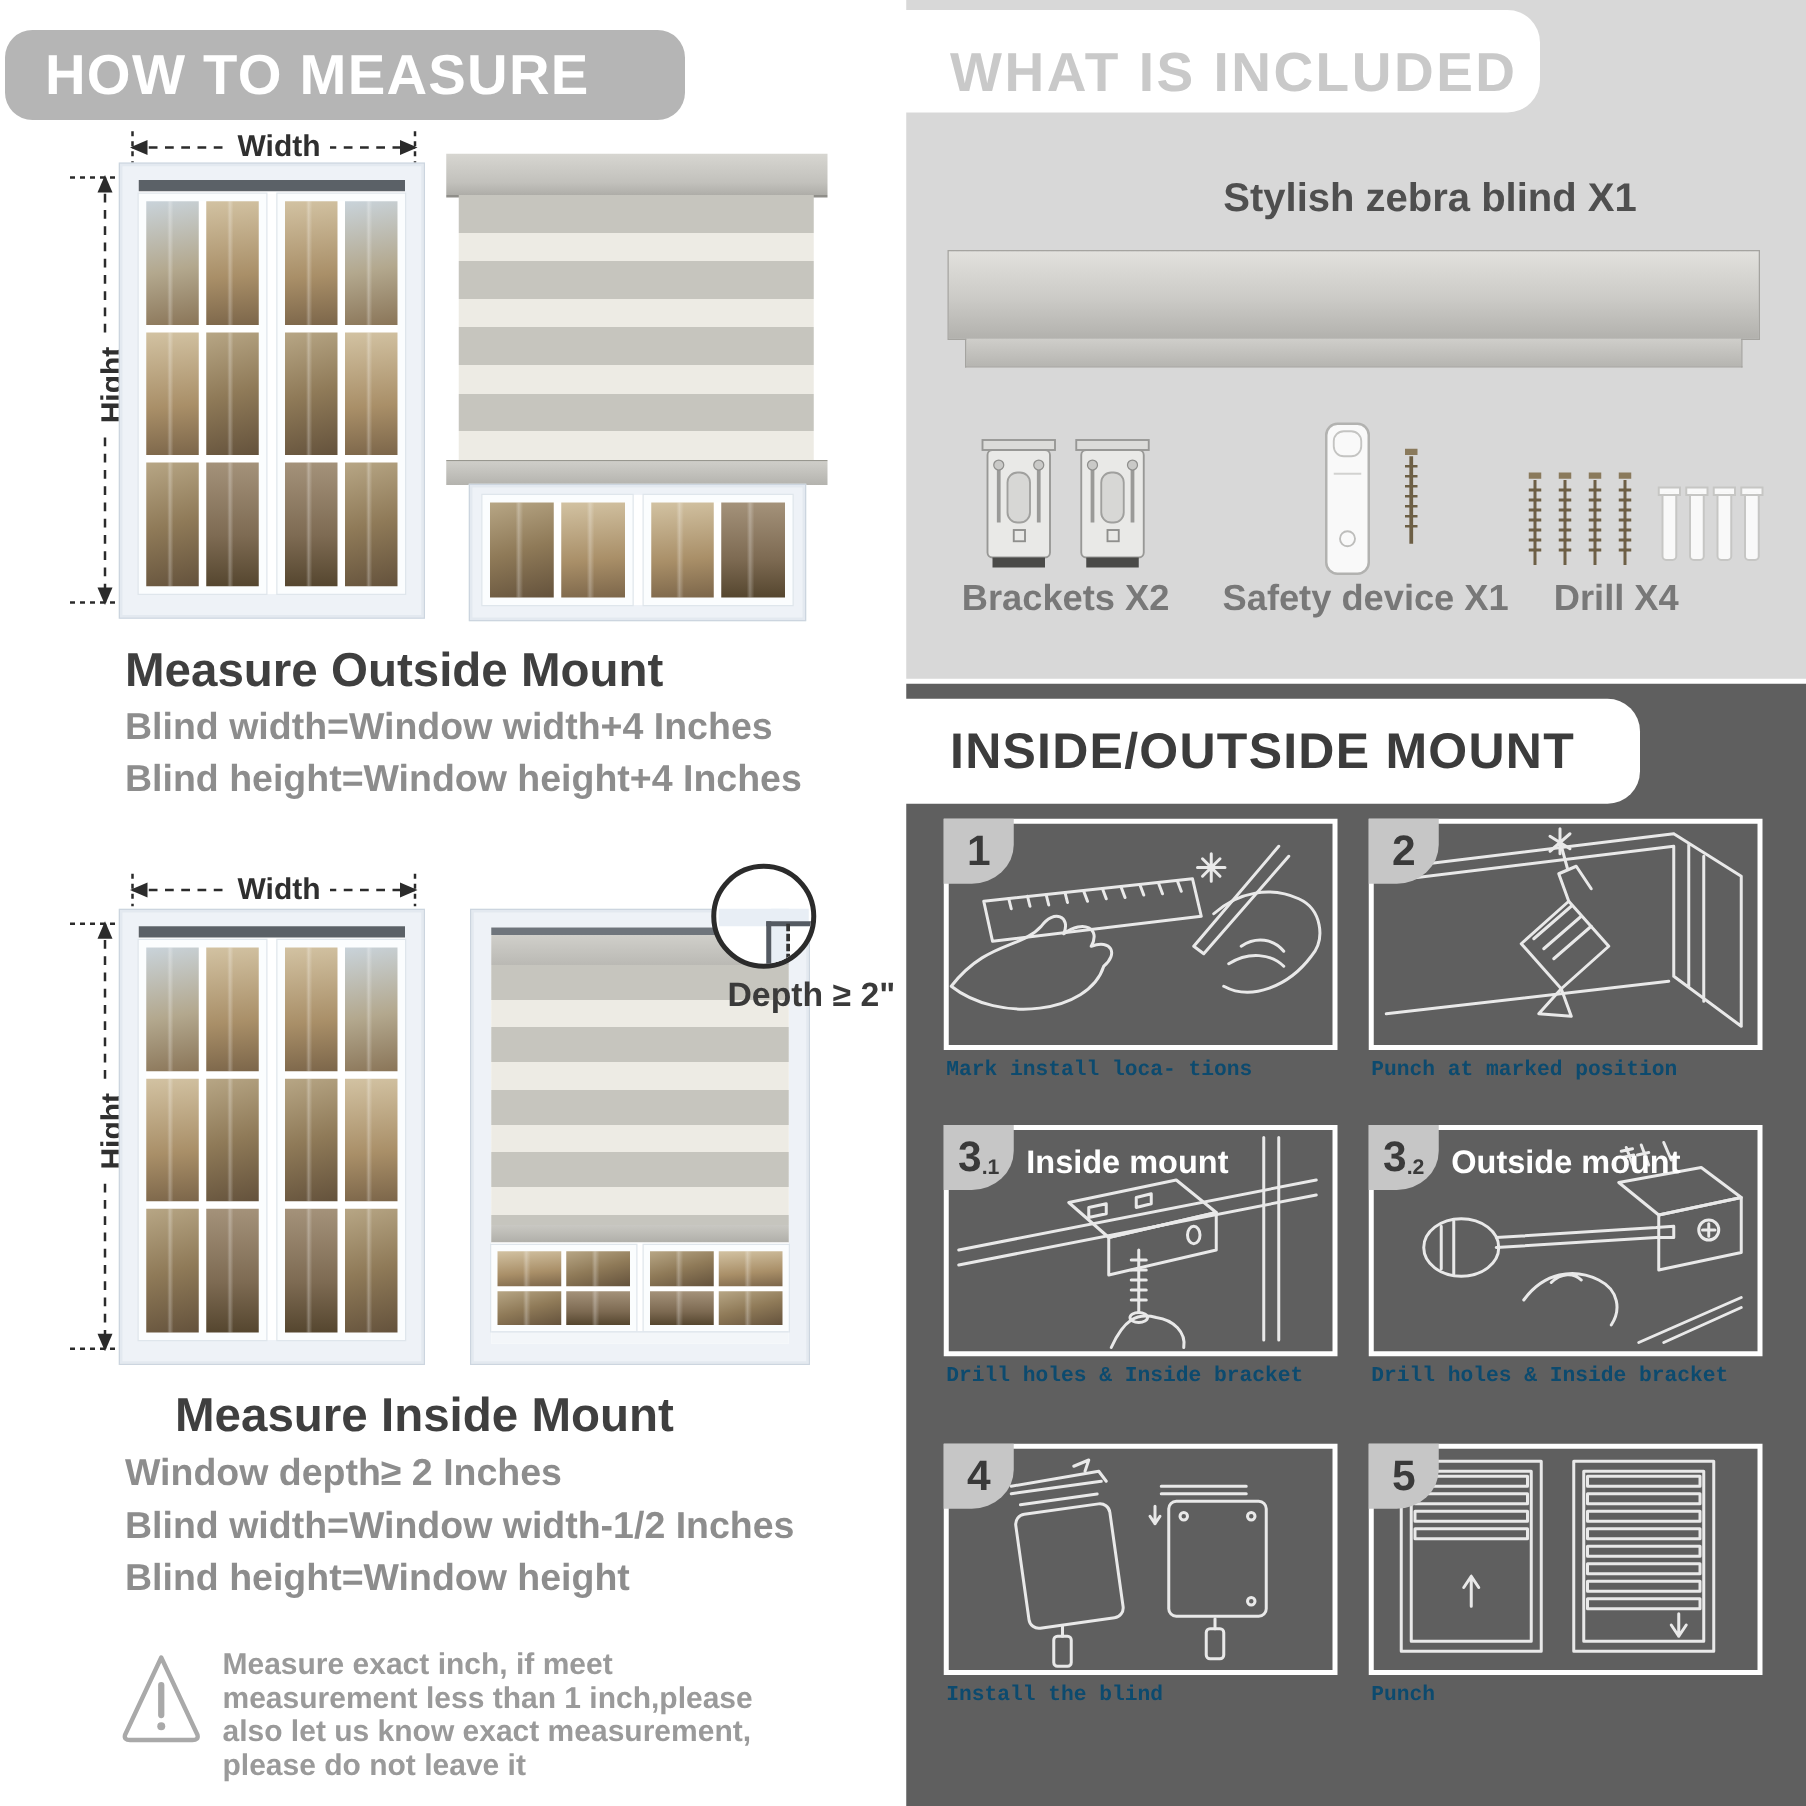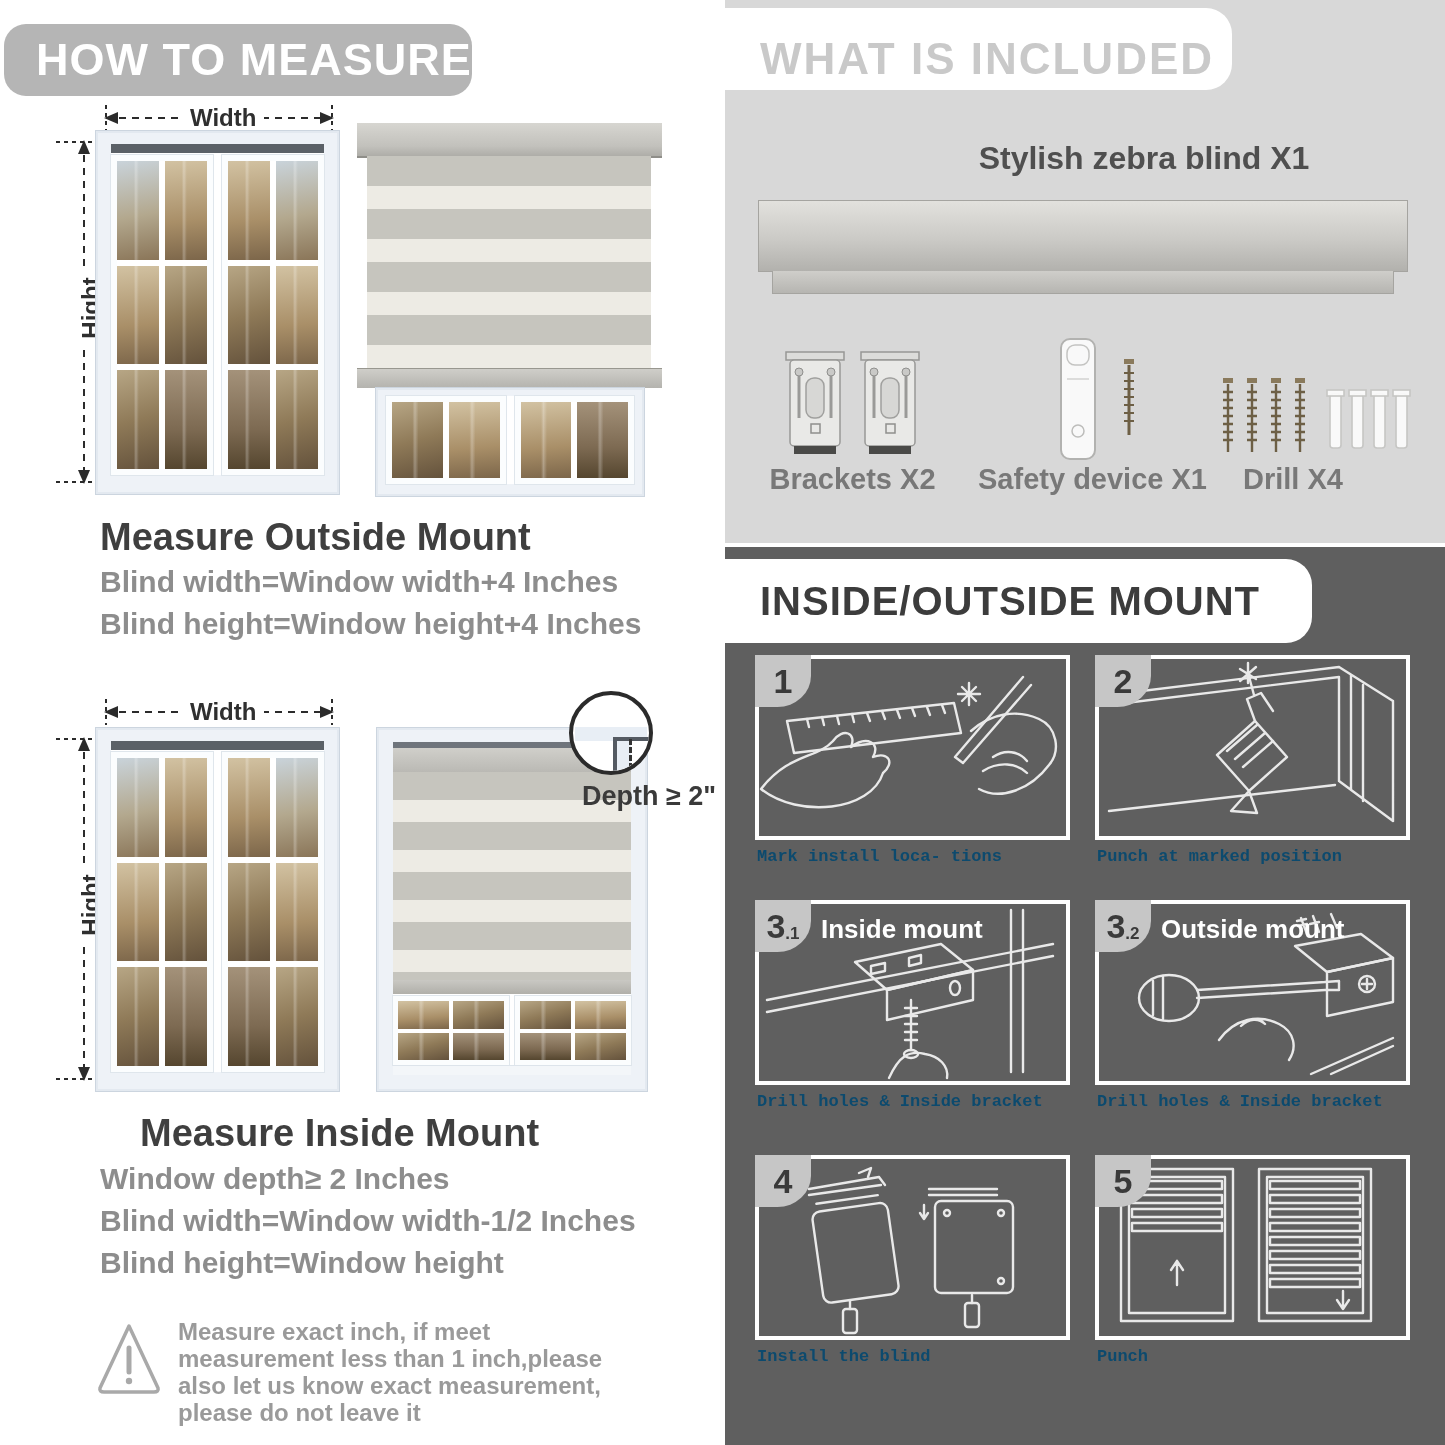--- a/index.html
+++ b/index.html
@@ -1,21 +1,21 @@
 <!DOCTYPE html>
 <html><head>
 <meta charset="utf-8">
 <style>
   html,body{margin:0;padding:0;background:#fff;}
   .page{position:relative;width:1445px;height:1445px;background:#ffffff;overflow:hidden;
         font-family:"Liberation Sans",sans-serif;color:#3f3f3f;}
   .abs{position:absolute;}
 
   
-  .how-header{left:4px;top:24px;width:468px;height:72px;background:#b5b5b5;border-radius:22px;
+  .how-header{left:4px;top:24px;width:544px;height:72px;background:#b5b5b5;border-radius:22px;
               display:flex;align-items:center;padding-left:32px;box-sizing:border-box;}
   .how-header span{font-size:45px;font-weight:bold;color:#ffffff;letter-spacing:1px;}
 
   .sec-title{font-size:38px;font-weight:bold;color:#3f3f3f;}
   .eq-line{font-size:30px;font-weight:bold;color:#8d8d8d;}
 
   
   .window{background:#eef2f7;border:1px solid #ccd5df;box-shadow:inset 0 0 0 2px #e3e9f0;box-sizing:border-box;}
   .win-inner{position:absolute;left:15px;right:15px;top:13px;bottom:19px;background:#ffffff;}
   .track{height:9px;background:#5b6167;}

